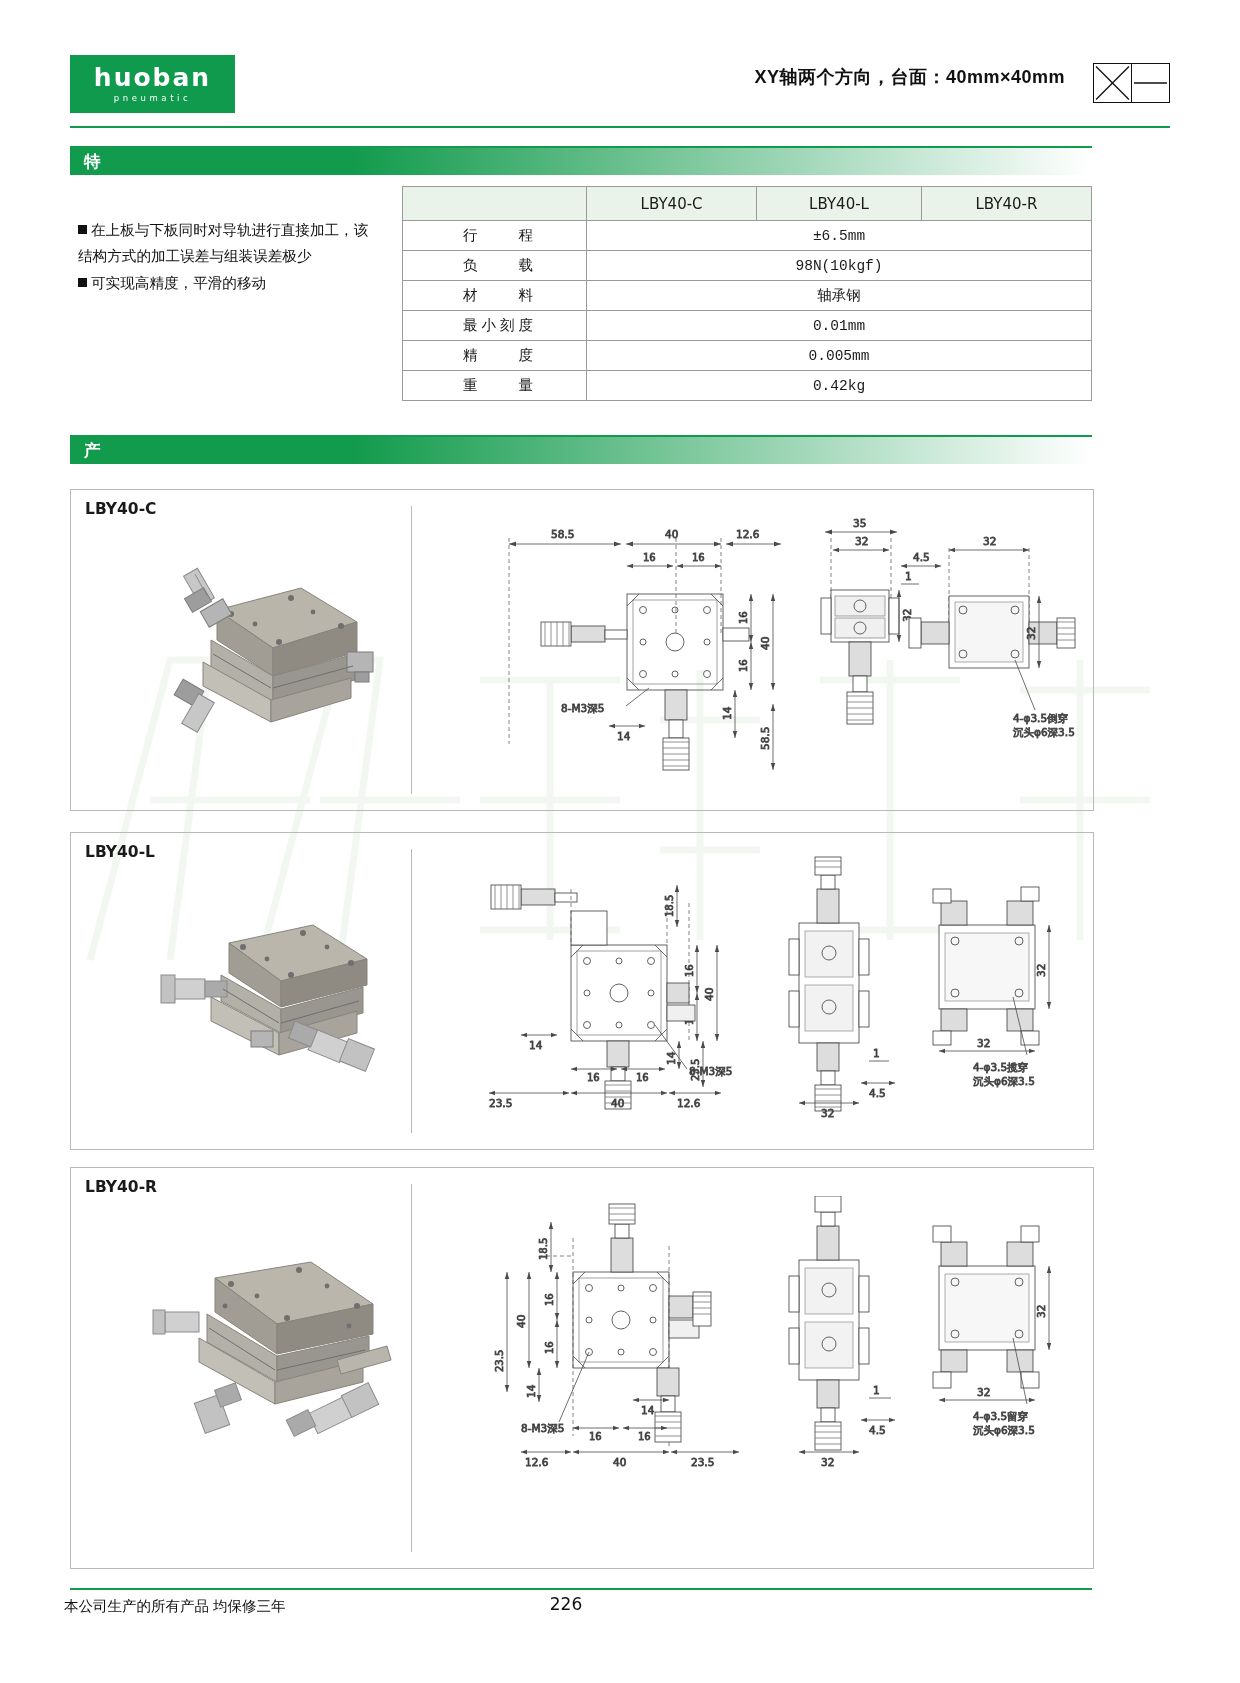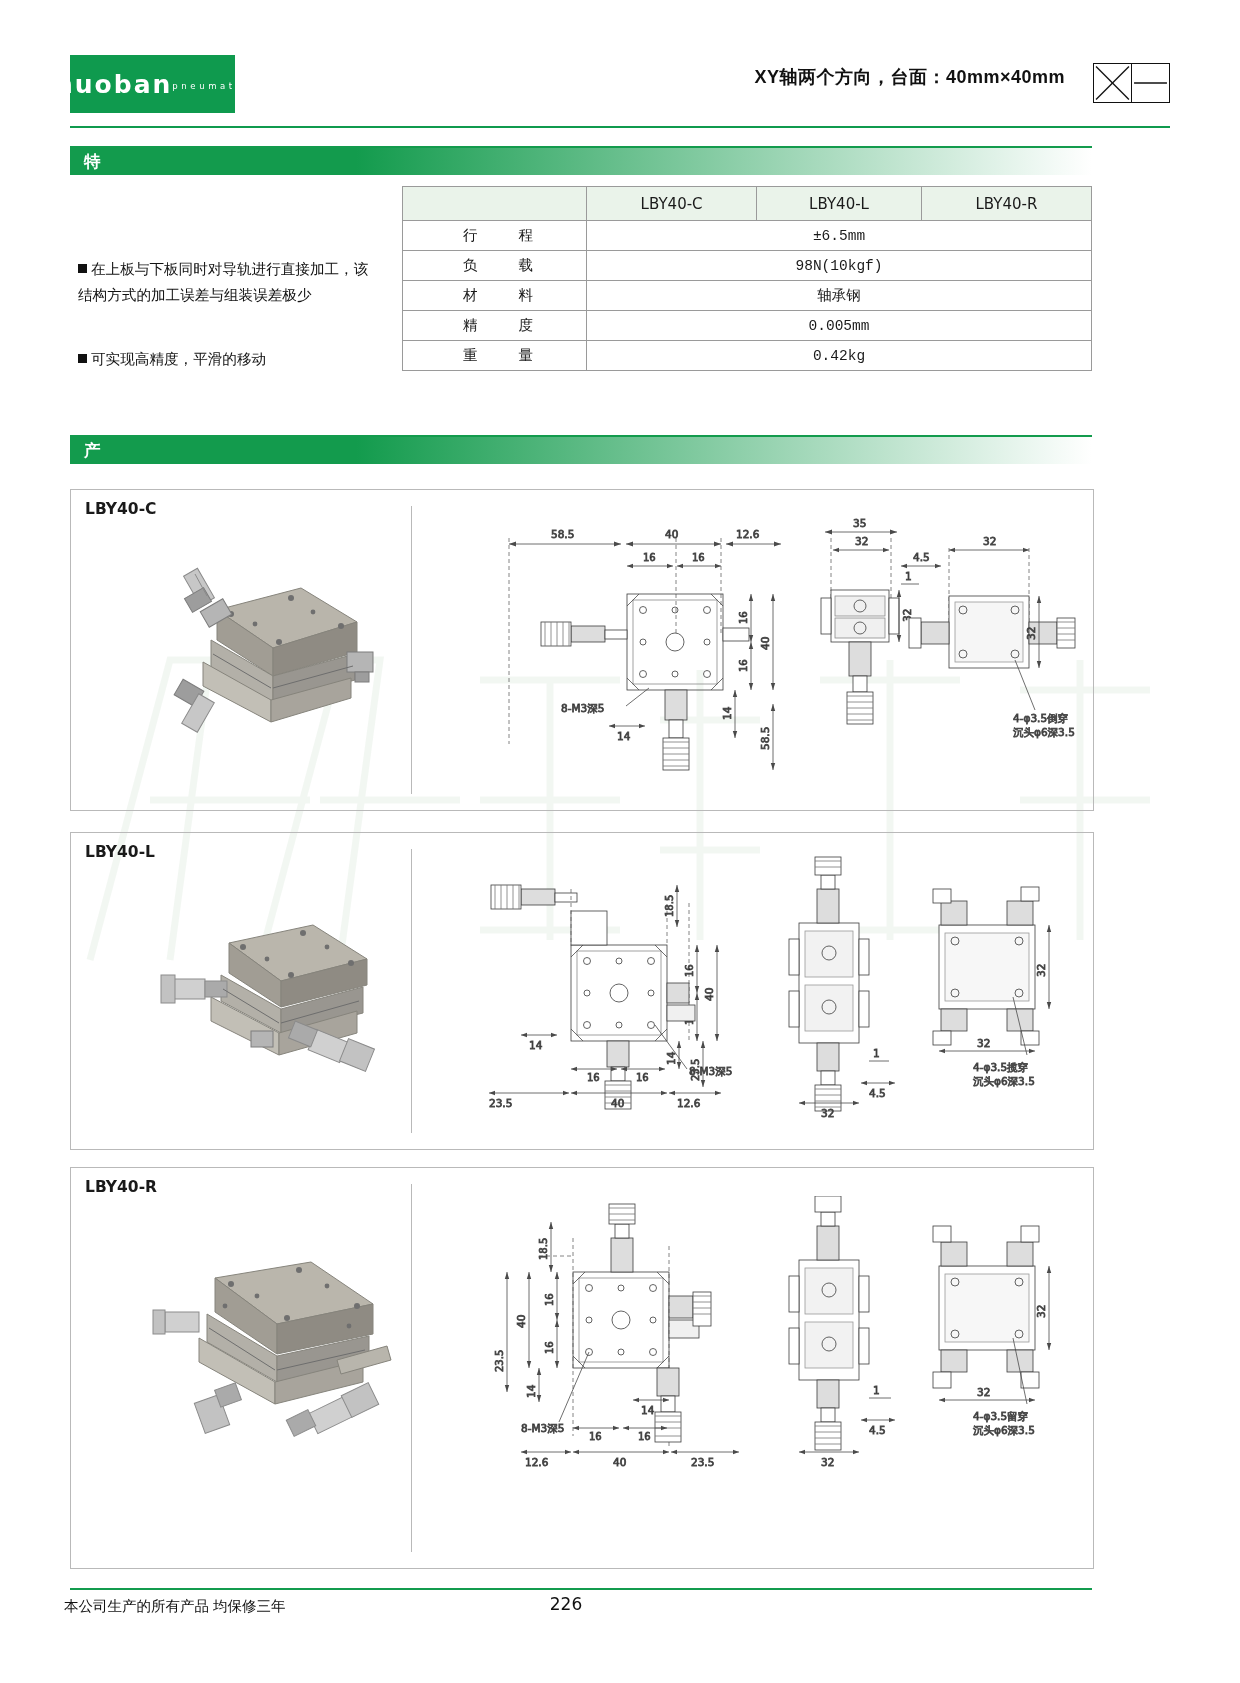--- a/index.html
+++ b/index.html
@@ -25,21 +25,21 @@
   }
 
   
   .header {
     position:absolute; left:70px; top:55px; width:1100px; height:75px;
   }
   .logo {
     position:absolute; left:0; top:0; width:165px; height:58px;
     background:#0f9a4e;
     color:#ffffff;
-    display:flex; align-items:center; justify-content:center;
+    display:flex; flex-direction:column; align-items:center; justify-content:center;
   }
   .logo-main {
     font-size:25px; letter-spacing:2px; font-weight:bold; line-height:1;
     font-family:"DejaVu Sans", sans-serif;
   }
   .logo-sub {
     font-size:8.5px; letter-spacing:3.6px; margin-top:3px;
     font-family:"DejaVu Sans", sans-serif;
   }
   .header-title {
@@ -74,21 +74,21 @@
   }
   .section-bar-underline {
     position:absolute; left:0; bottom:0; width:1022px; height:2px; background:#139b4d;
   }
 
   
   .features {
     position:absolute; left:78px; top:218px; width:300px;
     font-size:14.6px; line-height:1.75; color:#111;
   }
-  .feature-item { margin-bottom:2px; text-indent:0;margin-top:39px; }
+  .feature-item { margin-bottom:2px; text-indent:0; }
   .feature-item .bullet {
     display:inline-block; width:9px; height:9px; background:#111;
     margin-right:4px; vertical-align:1px;
   }
   .feature-item .txt { }
 
   
   .spec-table {
     position:absolute; left:402px; top:186px; width:690px;
     border-collapse:collapse;
@@ -220,20 +220,24 @@
       </tr>
       <tr>
         <td class="rowlabel">负　　载</td>
         <td class="val" colspan="3">98N(10kgf)</td>
       </tr>
       <tr>
         <td class="rowlabel">材　　料</td>
         <td class="val" colspan="3">轴承钢</td>
       </tr>
       <tr>
+        <td class="rowlabel">最小刻度</td>
+        <td class="val" colspan="3">0.01mm</td>
+      </tr>
+      <tr>
         <td class="rowlabel">精　　度</td>
         <td class="val" colspan="3">0.005mm</td>
       </tr>
       <tr>
         <td class="rowlabel">重　　量</td>
         <td class="val" colspan="3">0.42kg</td>
       </tr>
     </tbody>
   </table>
 

